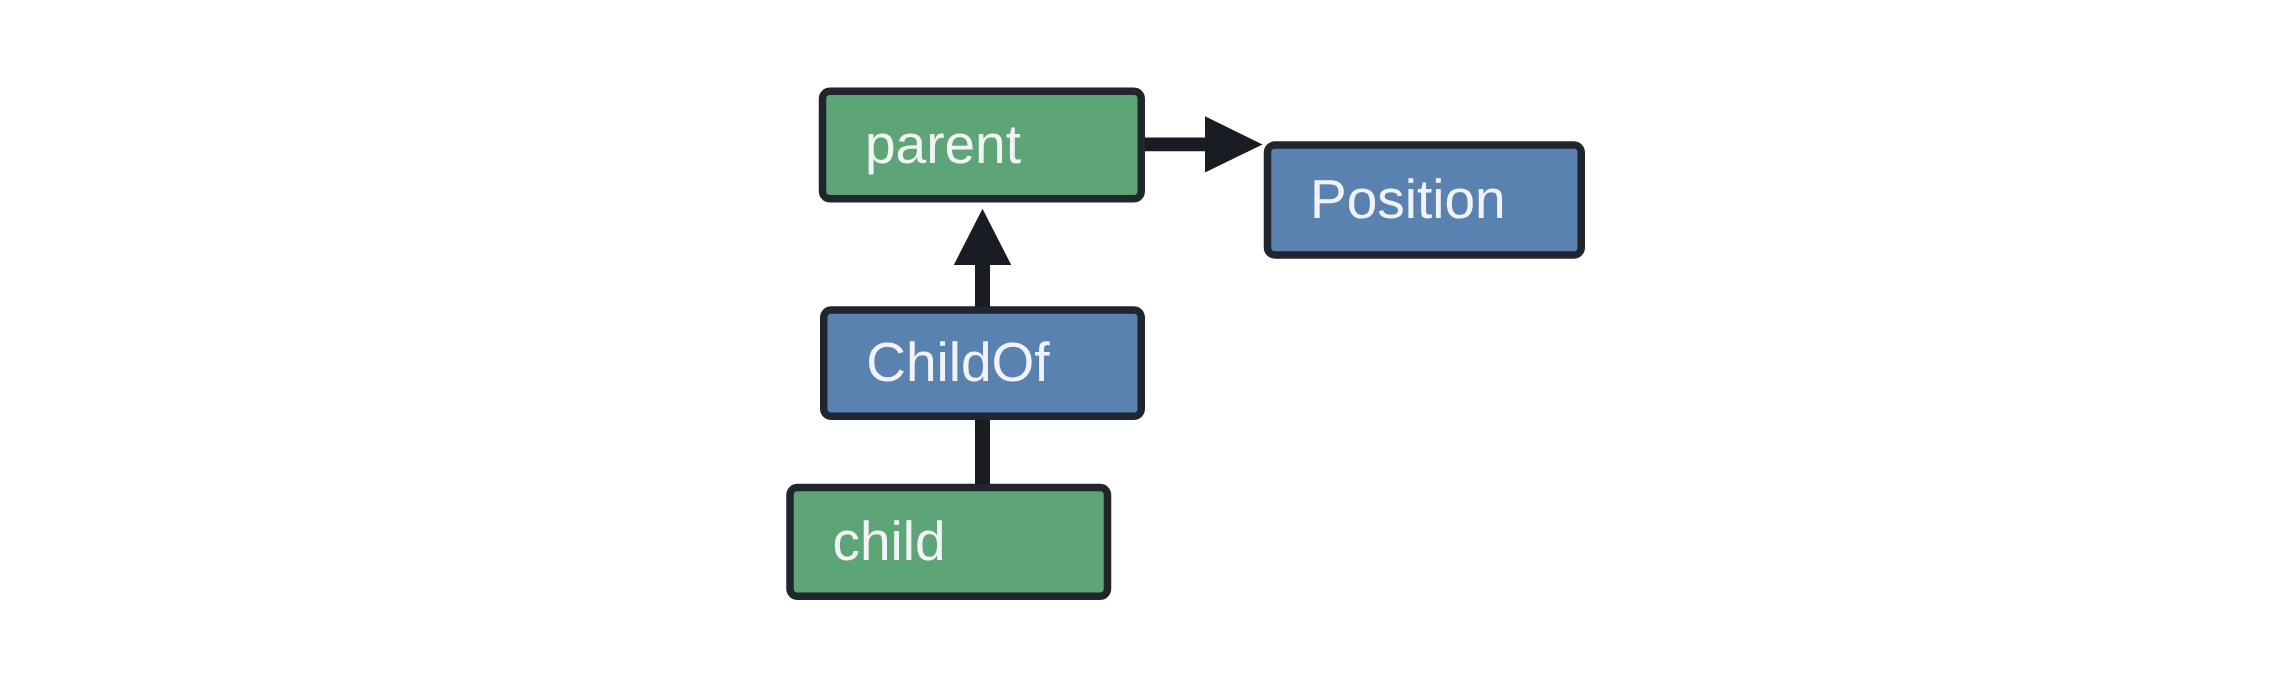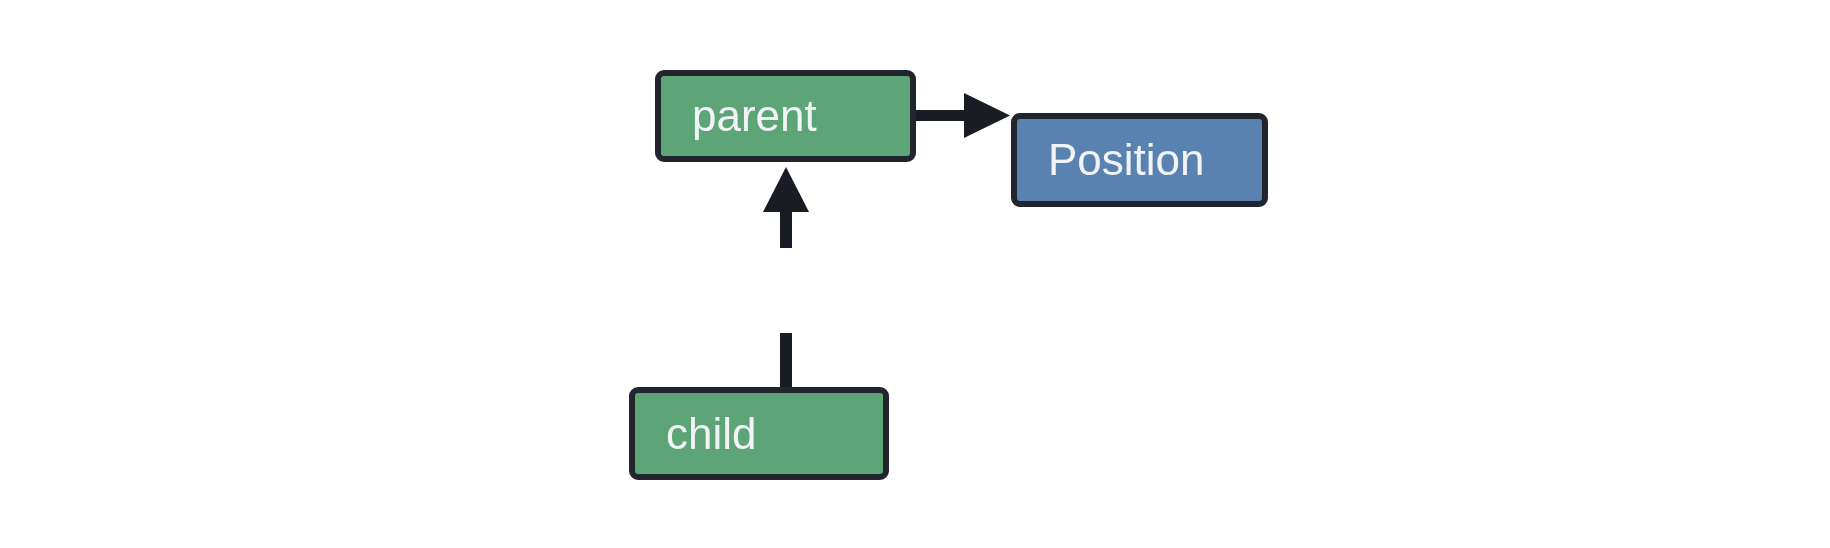--- a/index.html
+++ b/index.html
@@ -69,18 +69,21 @@
   </svg>
 
   <div class="node node-green node-parent">
     <span>parent</span>
   </div>
 
   <div class="node node-blue node-position">
     <span>Position</span>
   </div>
 
+  <div class="node node-blue node-childof">
+    <span>ChildOf</span>
+  </div>
 
   <div class="node node-green node-child">
     <span>child</span>
   </div>
 
 </div>
 
 </body></html>

